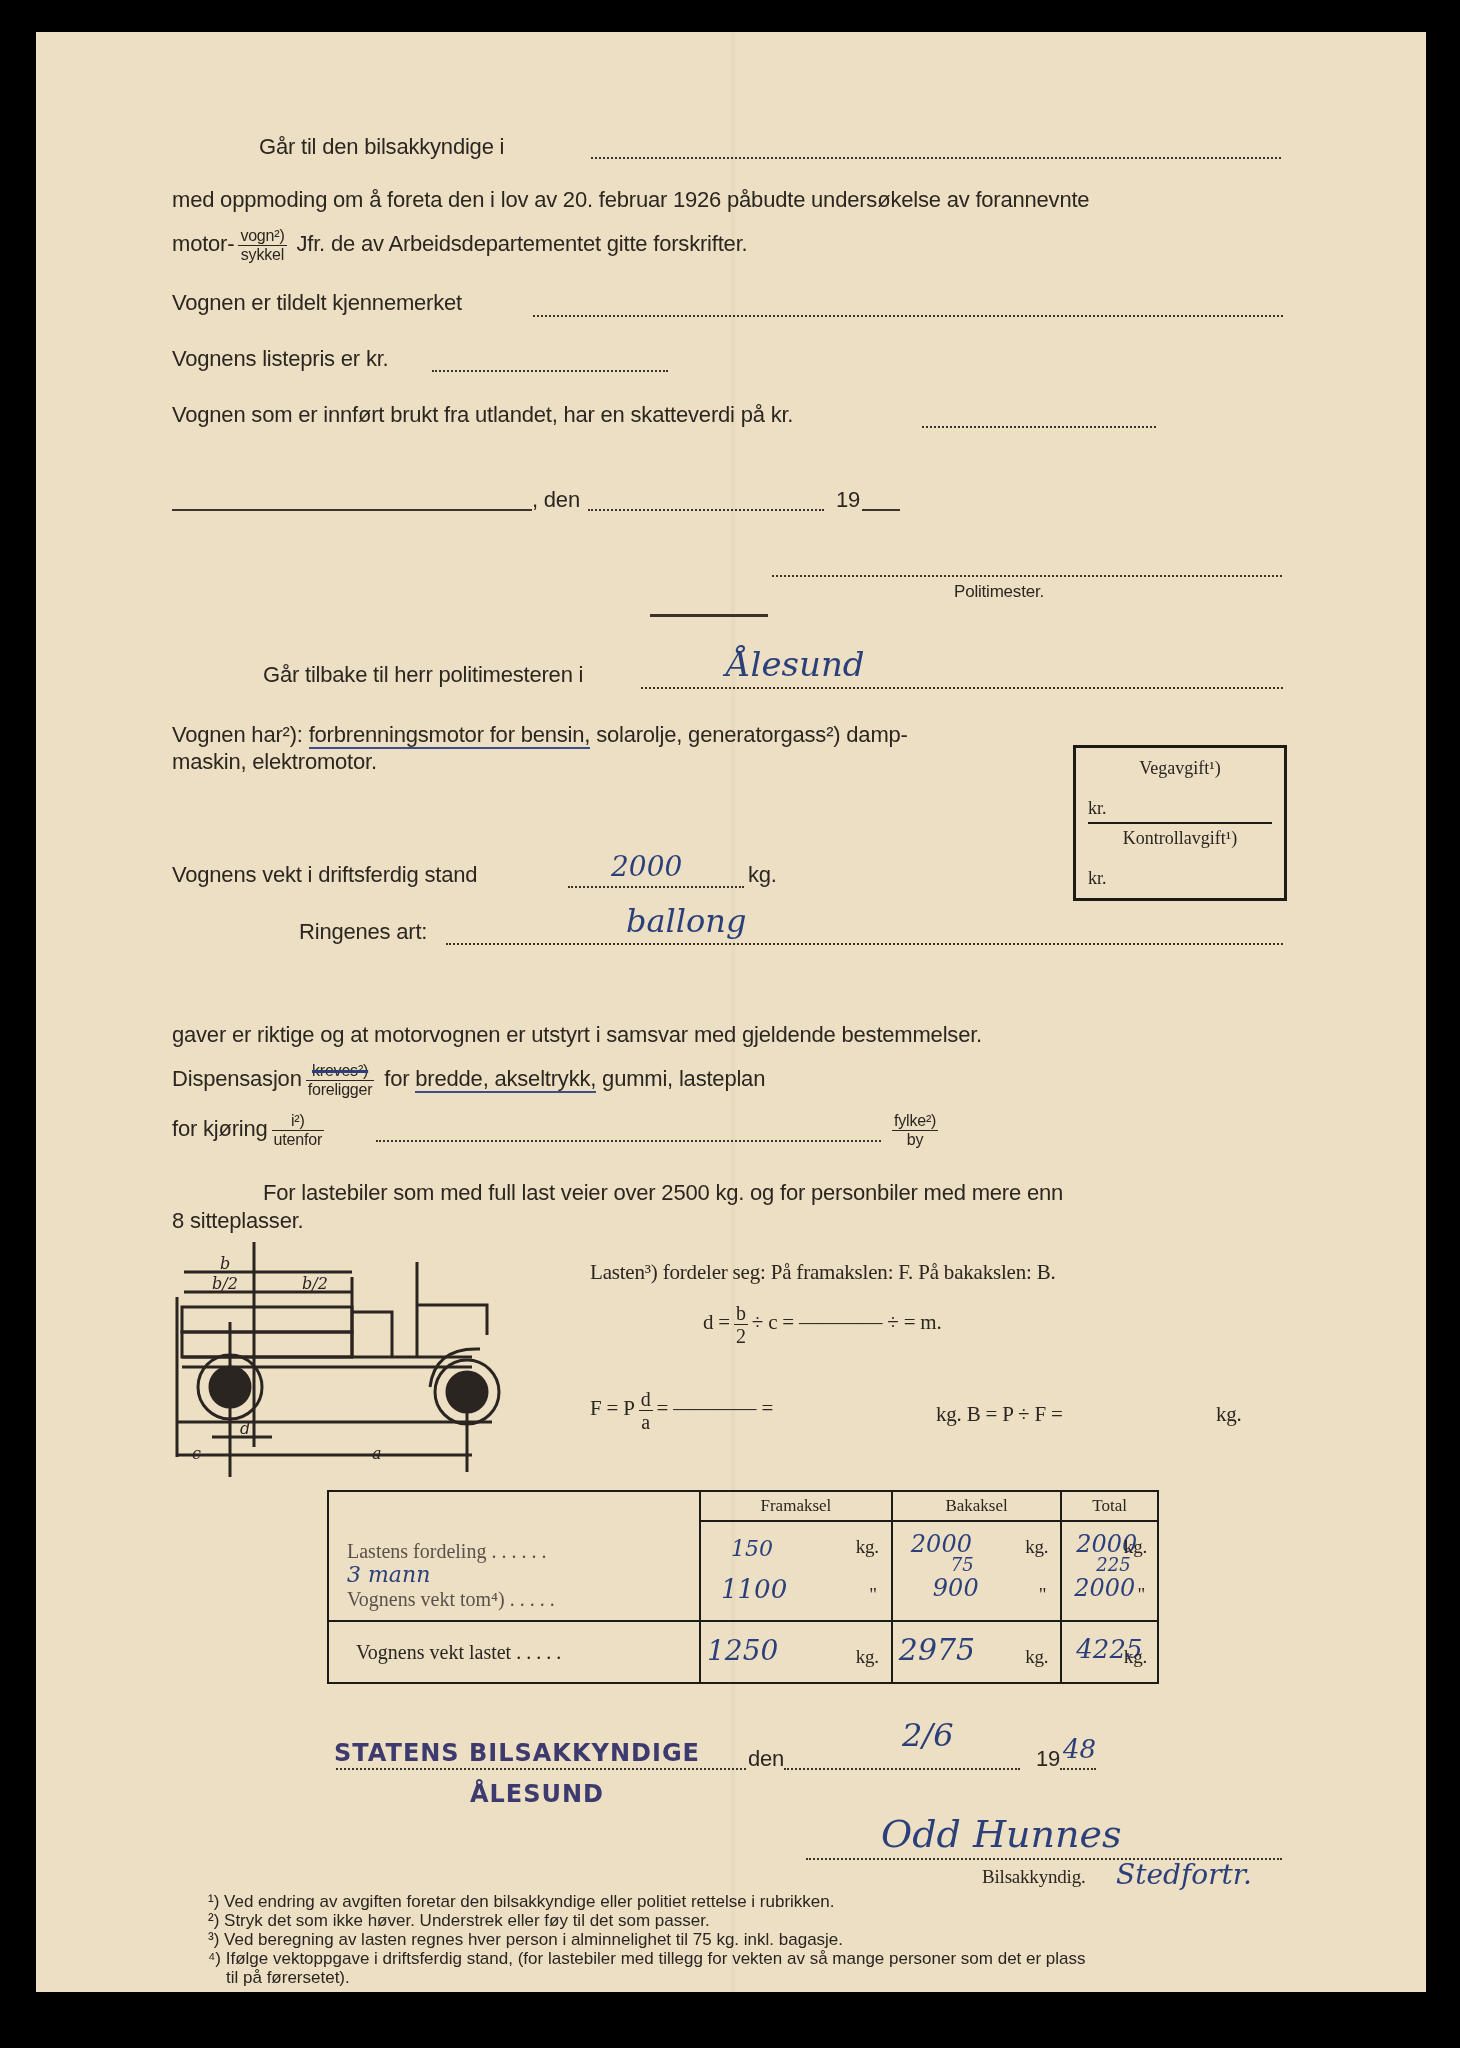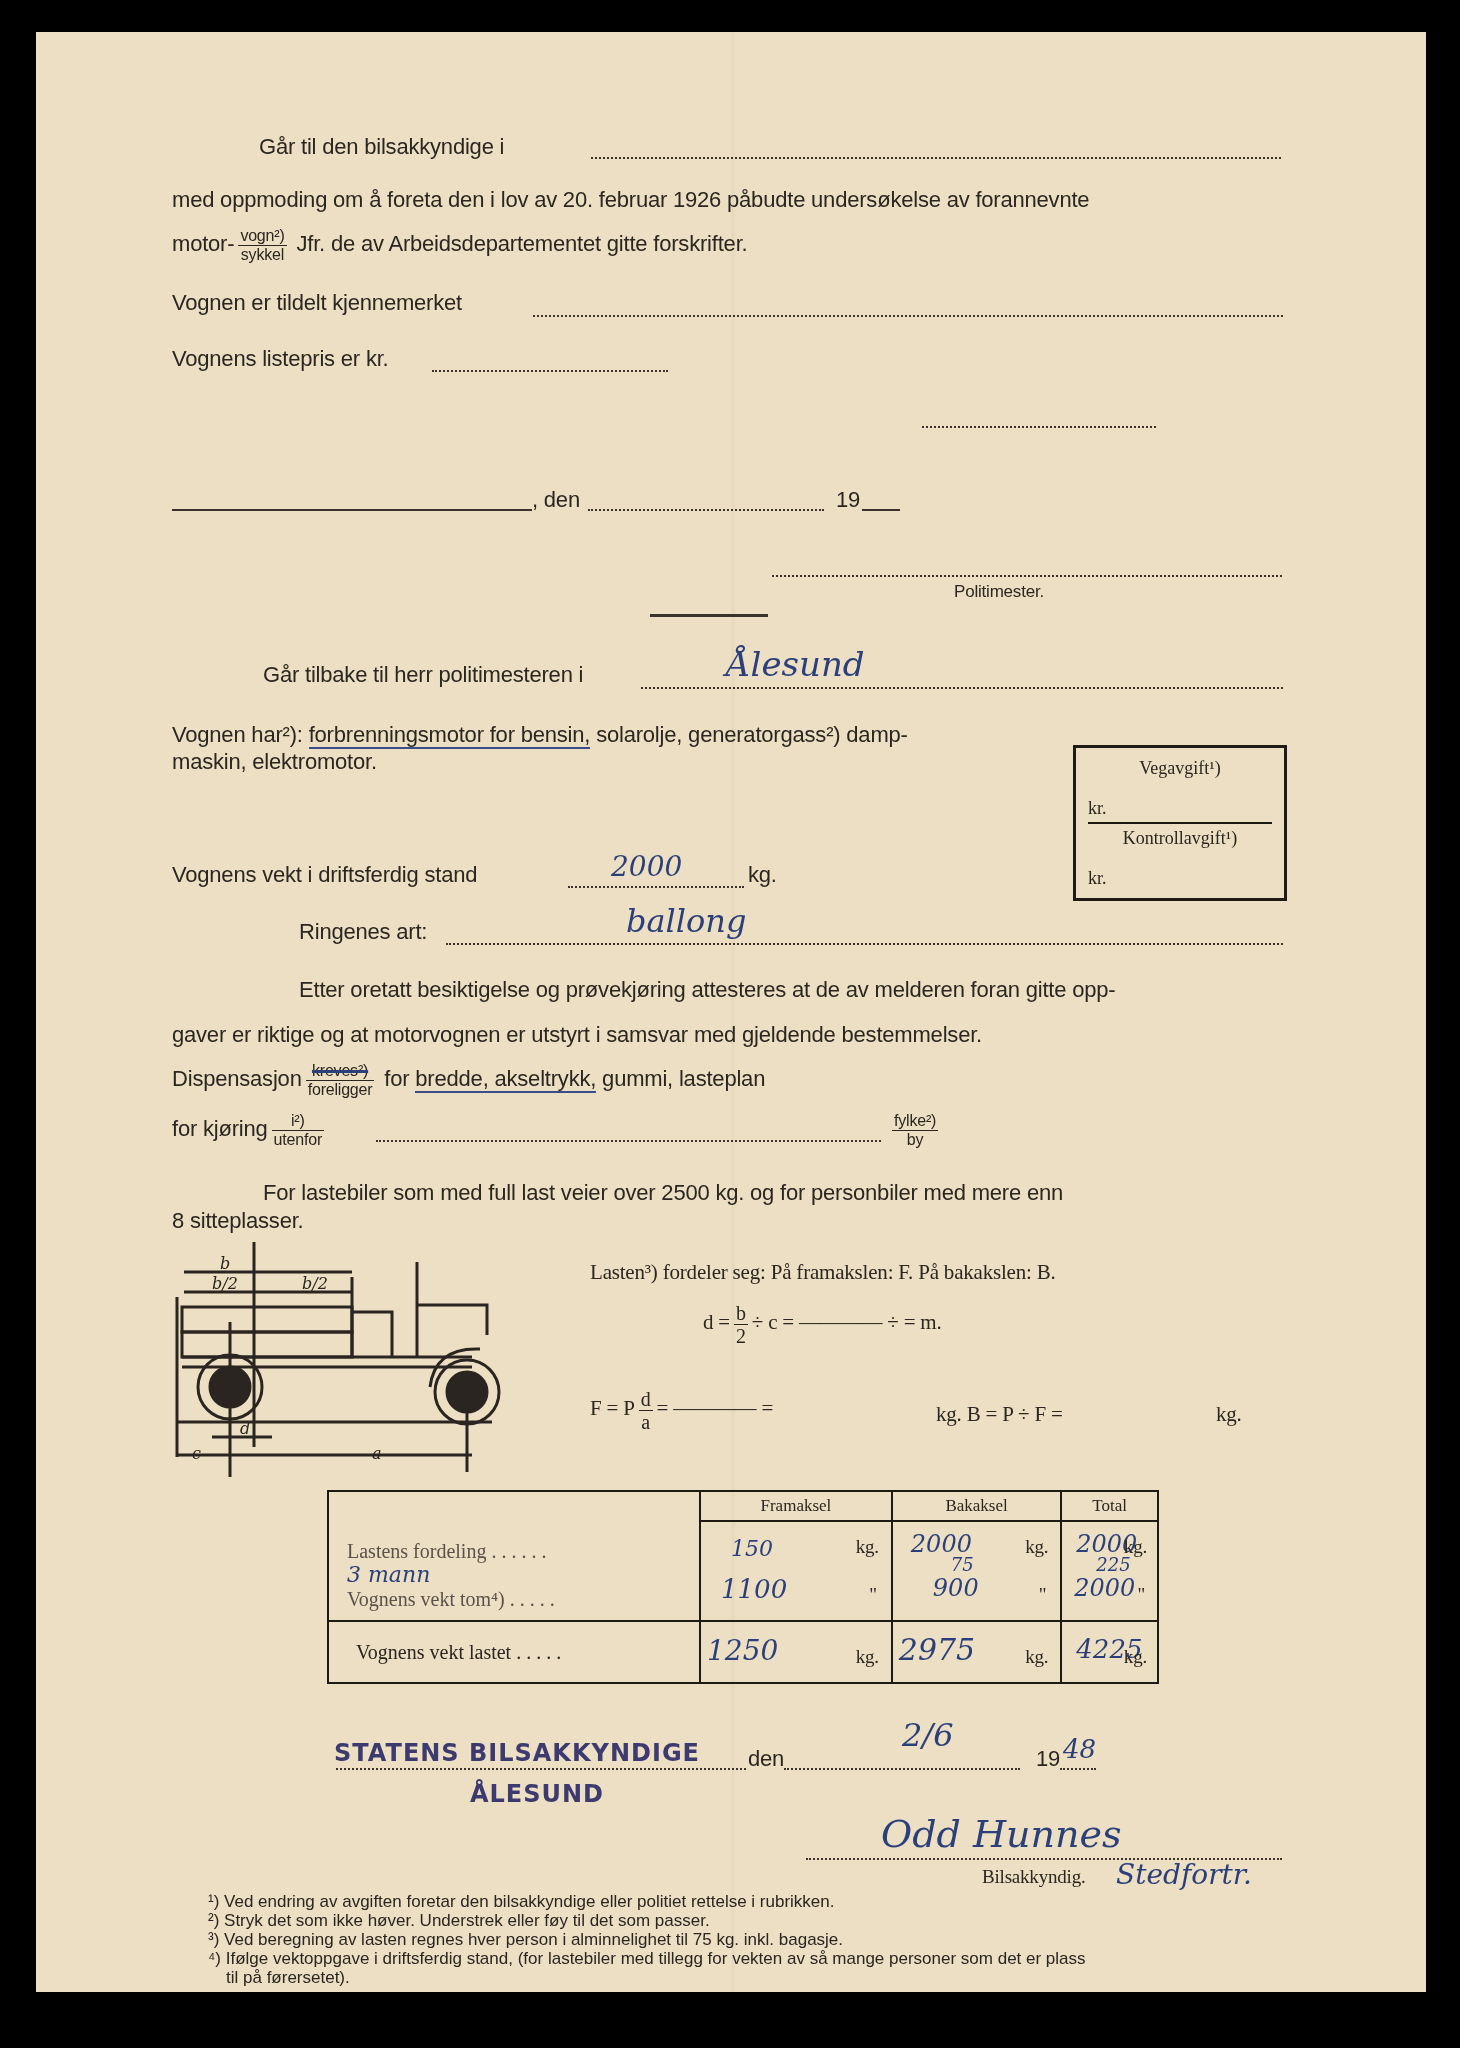--- a/index.html
+++ b/index.html
@@ -46,20 +46,21 @@
     <span>motor-</span><span class="frac"><span class="num">vogn²)</span><span class="den">sykkel</span></span>
     <span>Jfr. de av Arbeidsdepartementet gitte forskrifter.</span>
   </div>
 
   <div class="line narrow" style="left:136px; top:258px;">Vognen er tildelt kjennemerket</div>
   <div class="dots" style="left:497px; top:283px; width:750px;"></div>
 
   <div class="line narrow" style="left:136px; top:314px;">Vognens listepris er kr.</div>
   <div class="dots" style="left:396px; top:338px; width:236px;"></div>
 
+  <div class="line narrow" style="left:136px; top:370px;">Vognen som er innført brukt fra utlandet, har en skatteverdi på kr.</div>
   <div class="dots" style="left:886px; top:394px; width:234px;"></div>
 
   <div class="solid" style="left:136px; top:477px; width:360px;"></div>
   <div class="line narrow" style="left:496px; top:455px;">, den</div>
   <div class="dots" style="left:552px; top:477px; width:236px;"></div>
   <div class="line narrow" style="left:800px; top:455px;">19</div>
   <div class="solid" style="left:826px; top:477px; width:38px;"></div>
   <div class="dots" style="left:736px; top:543px; width:510px;"></div>
   <div class="line narrow" style="left:918px; top:550px; font-size:17px;">Politimester.</div>
   <div class="solid" style="left:614px; top:582px; width:118px; border-bottom-width:3px;"></div>
@@ -78,21 +79,20 @@
 
   <div class="line narrow" style="left:136px; top:830px;">Vognens vekt i driftsferdig stand</div>
   <div class="dots" style="left:532px; top:854px; width:176px;"></div>
   <div class="hand" style="left:575px; top:818px; font-size:28px;">2000</div>
   <div class="line narrow" style="left:712px; top:830px;">kg.</div>
 
   <div class="line narrow" style="left:263px; top:887px;">Ringenes art:</div>
   <div class="dots" style="left:410px; top:911px; width:837px;"></div>
   <div class="hand" style="left:590px; top:870px; font-size:32px;">ballong</div>
 
-  <div class="line narrow" style="left:263px; top:945px;">Etter oretatt besiktigelse og prøvekjøring attesteres at de av melderen foran gitte opp-</div>
   <div class="line narrow" style="left:136px; top:990px;">gaver er riktige og at motorvognen er utstyrt i samsvar med gjeldende bestemmelser.</div>
 
   <div class="line narrow" style="left:136px; top:1030px;">
     <span>Dispensasjon</span><span class="frac"><span class="num strike">kreves²)</span><span class="den">foreligger</span></span>
     <span>for</span>
     <span class="uline">bredde, akseltrykk,</span>
     <span>gummi, lasteplan</span>
   </div>
 
   <div class="line narrow" style="left:136px; top:1080px;">

